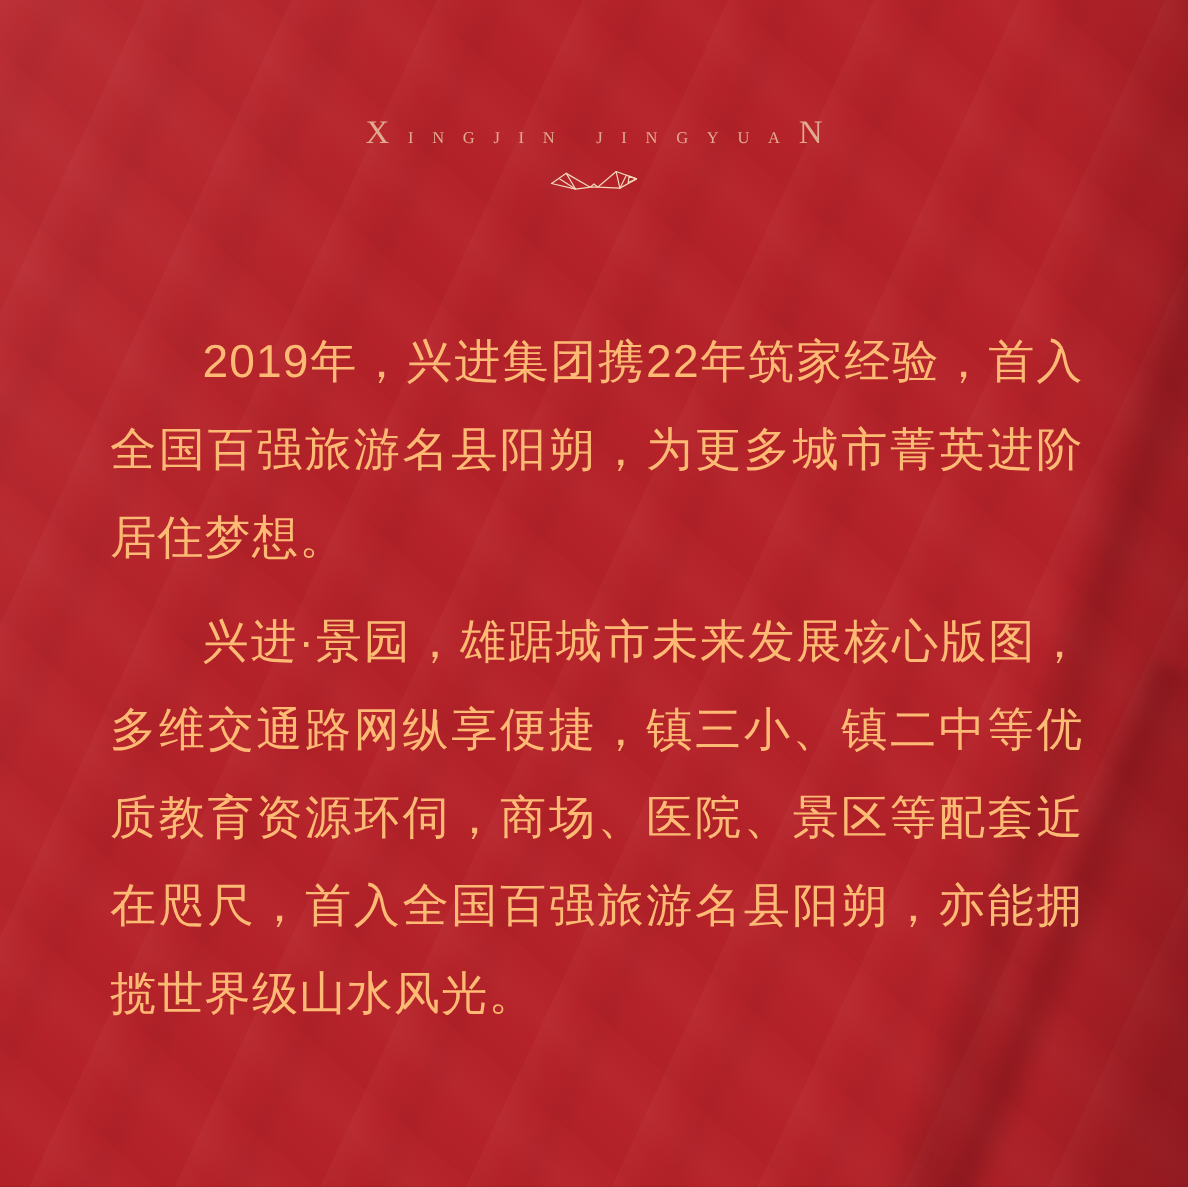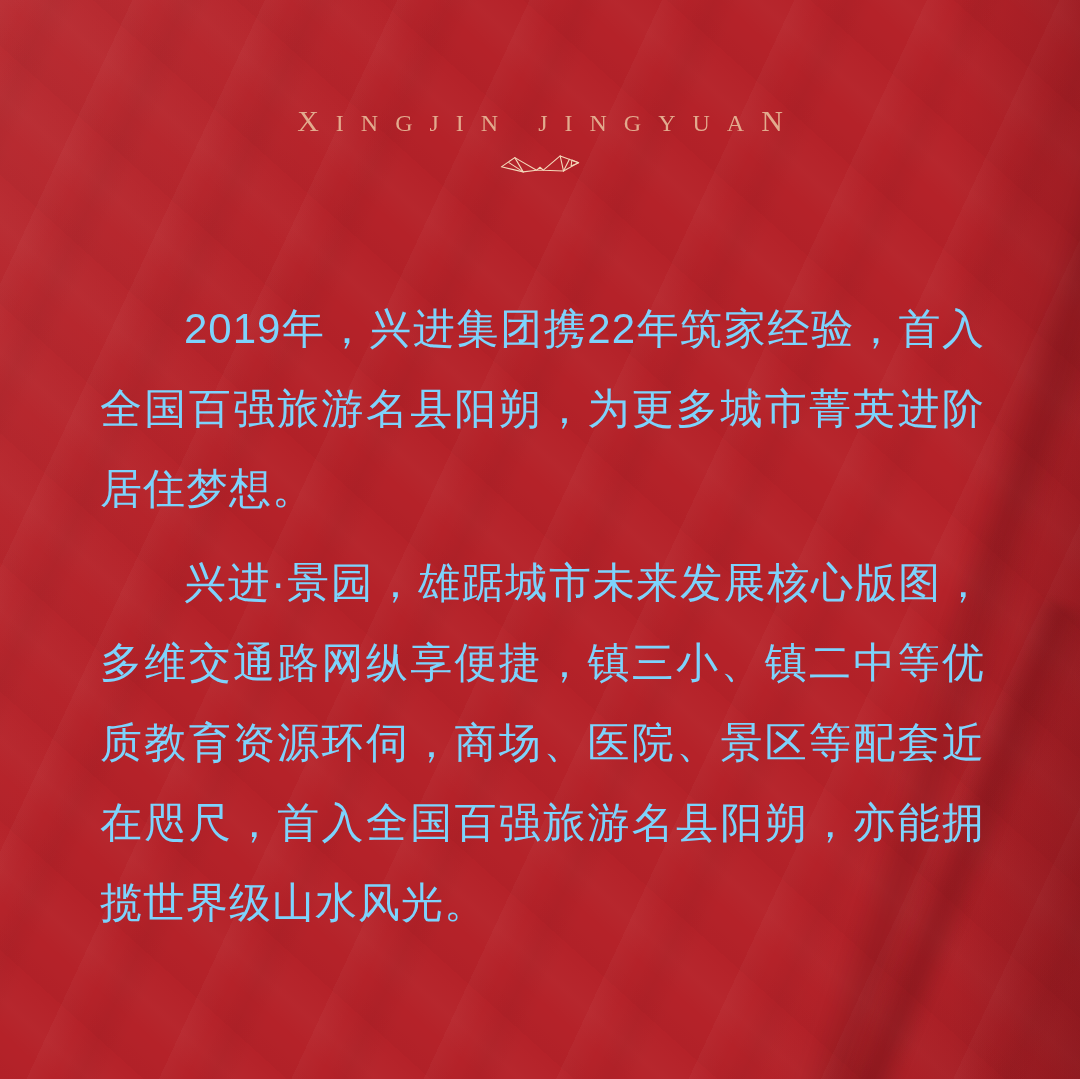--- a/index.html
+++ b/index.html
@@ -68,39 +68,39 @@
     color: #e2ab8e;
     letter-spacing: 17px;
     padding-left: 17px; 
     white-space: nowrap;
     line-height: 34px;
   }
   .brand-name .cap-big {
     font-size: 30px;
   }
   .brand-name .cap-small {
-    font-size: 24px;
+    font-size: 15px;
   }
   .brand-logo {
     margin-top: 5px;
     line-height: 0;
   }
   .brand-logo svg {
     width: 84px;
     height: 36px;
   }
 
   
   .copy-block {
     position: absolute;
     top: 289px;
     left: 100px;
     width: 885px;
     z-index: 2;
-    color: #7dd3fc;
+    color: #fdba74;
     font-size: 42px;
     line-height: 80px;
     letter-spacing: 1px;
     text-align: justify;
   }
   .copy-block p {
     margin: 0;
     text-indent: 2em;
   }
   .copy-block p + p {

